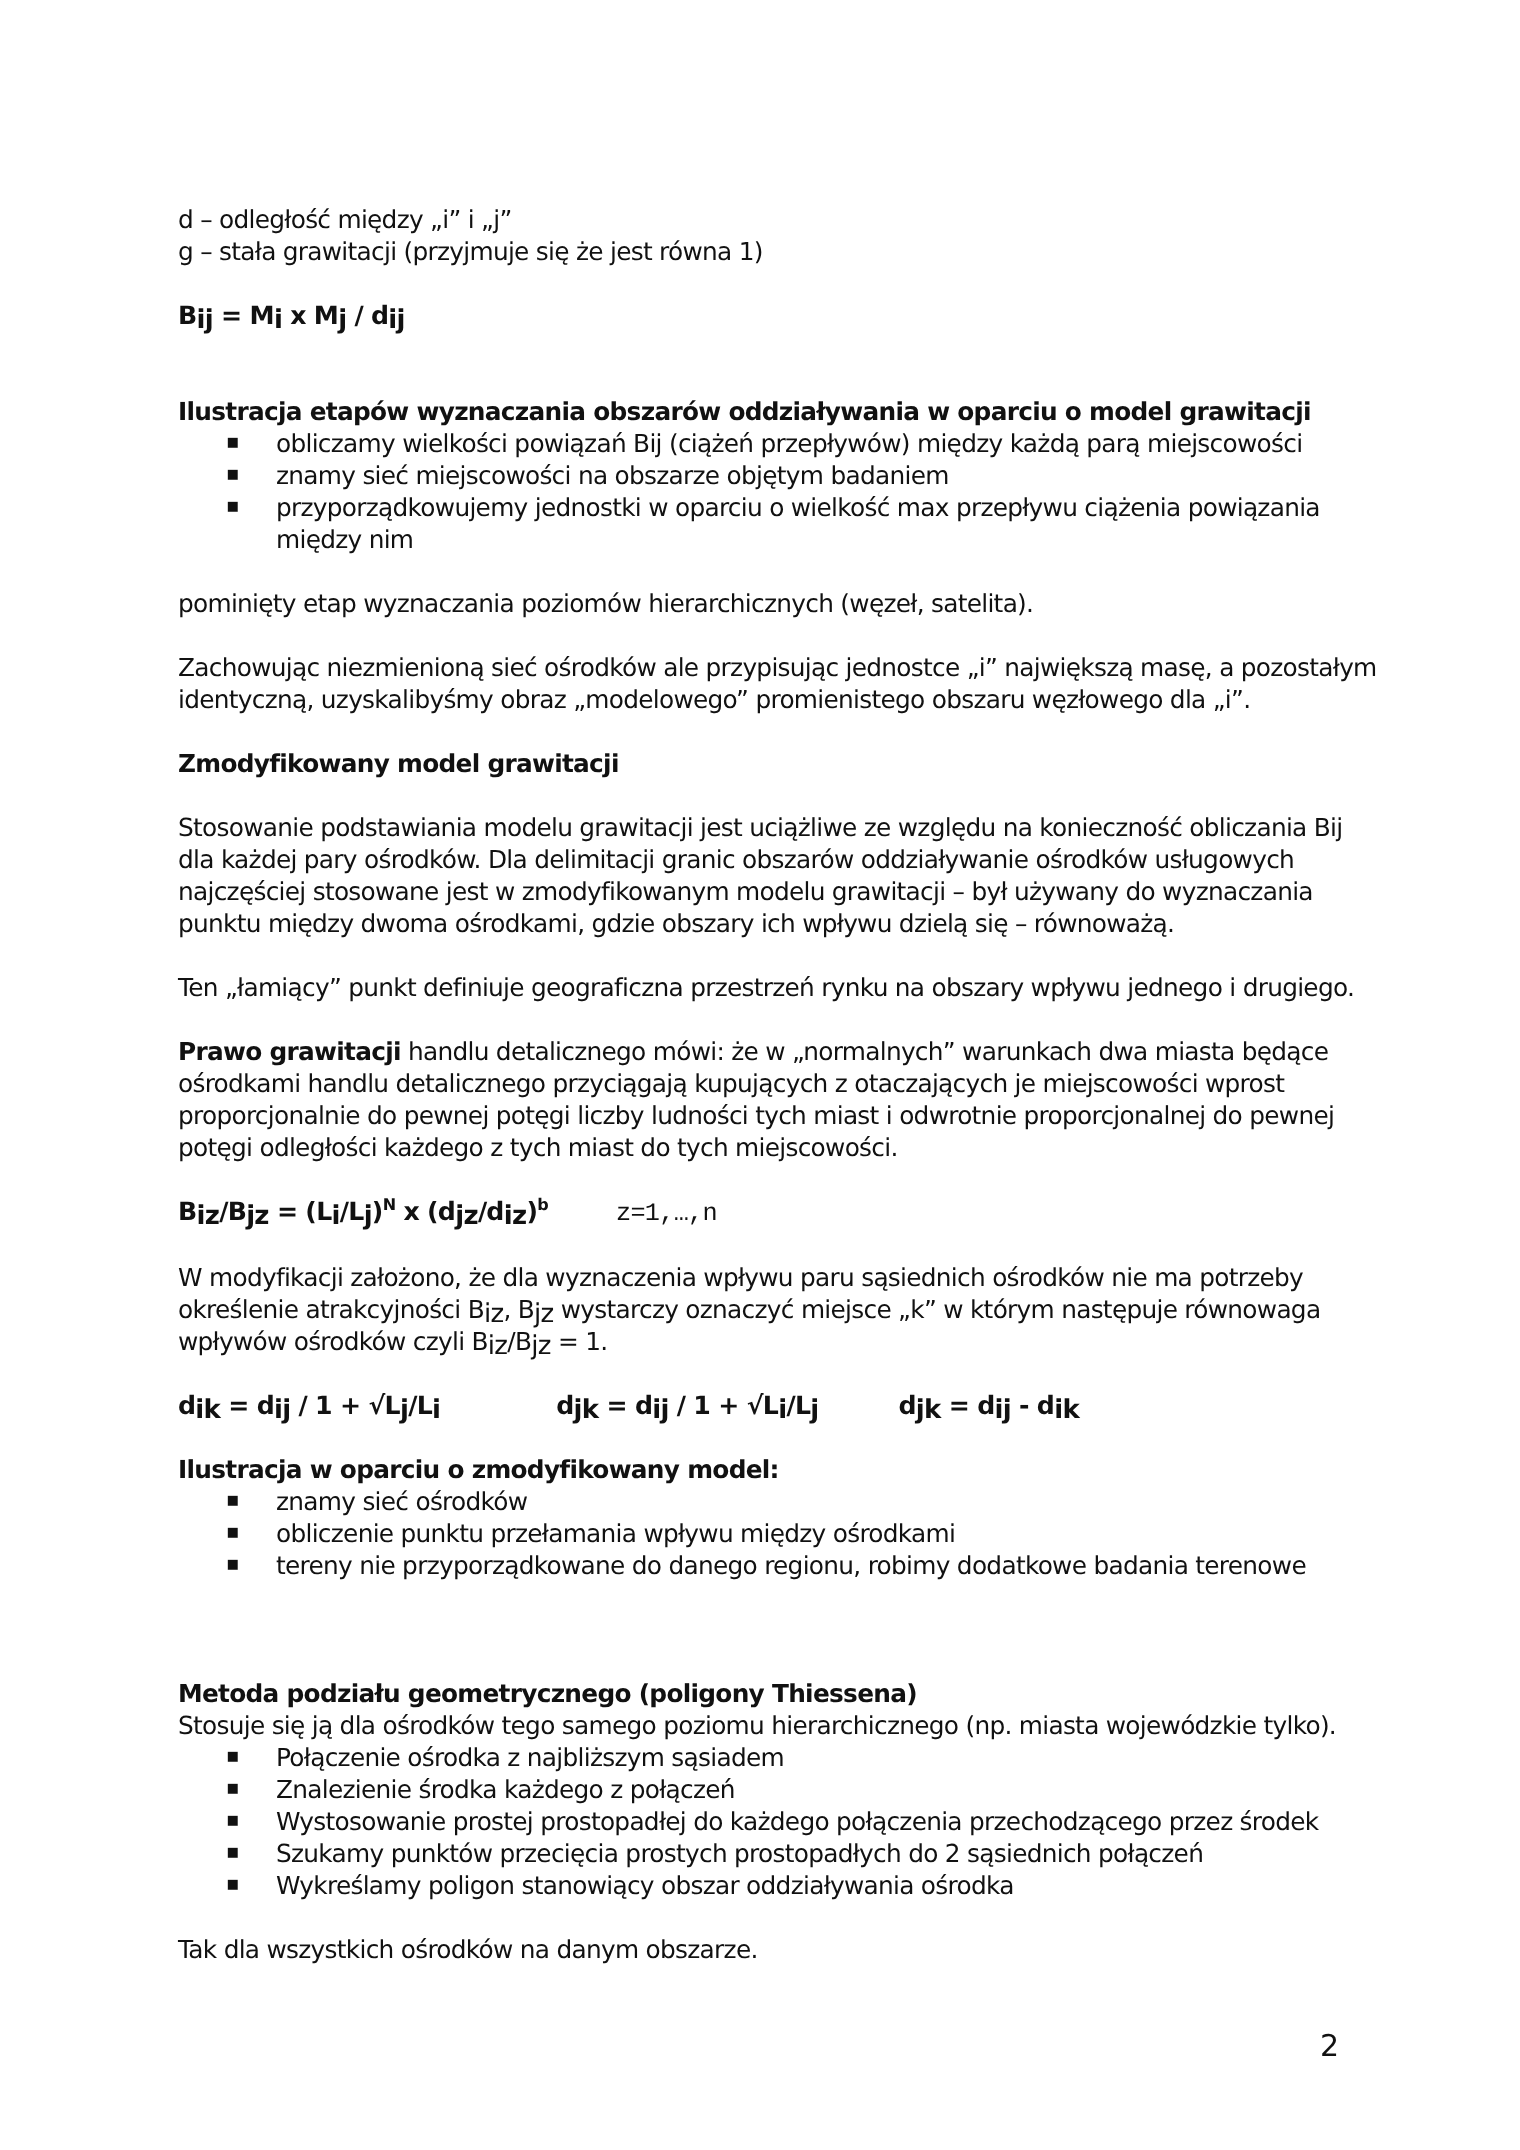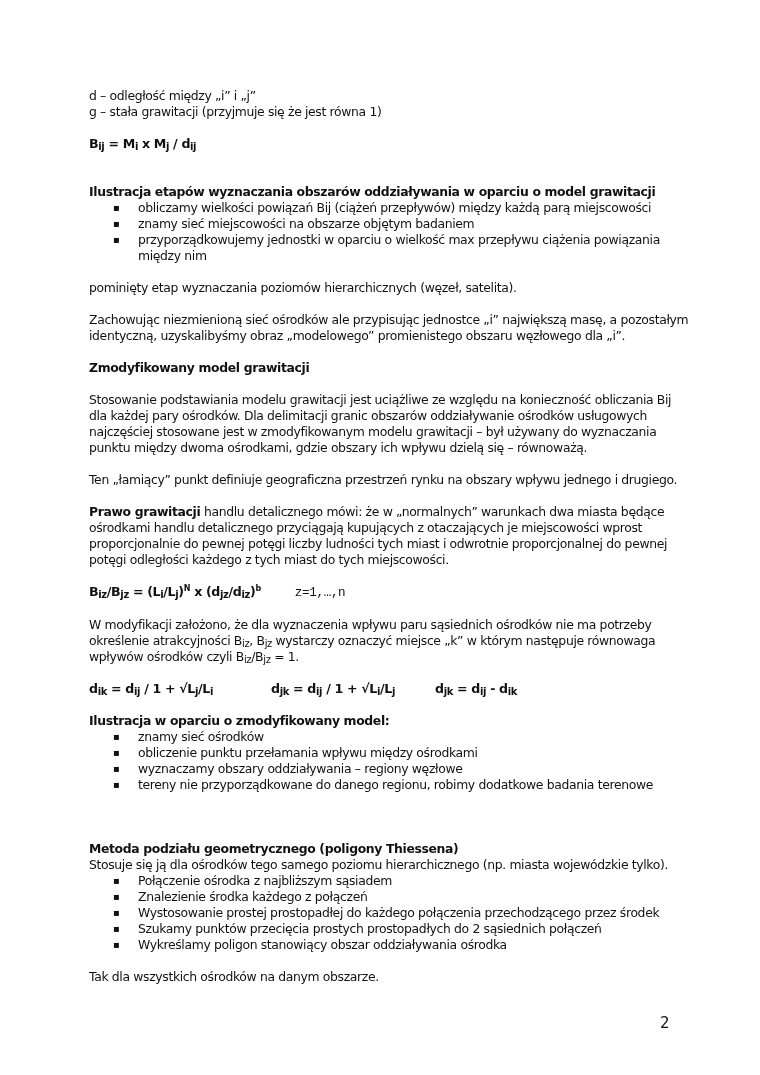--- a/index.html
+++ b/index.html
@@ -1,23 +1,23 @@
 <!DOCTYPE html>
 <html><head>
 <meta charset="utf-8">
 <style>
   html, body { margin: 0; padding: 0; background: #ffffff; }
   body { width: 760px; height: 1075px; position: relative; overflow: hidden;
          font-family: "DejaVu Sans", sans-serif; color: #111; }
-  .page { position: absolute; left: 89px; top: 88px; width: 600px; font-size: 12.4px; line-height: 16px; letter-spacing: -0.35px; }
+  .page { position: absolute; left: 89px; top: 102px; width: 600px; font-size: 12.4px; line-height: 16px; letter-spacing: -0.35px; }
   .p { margin: 0; }
   .gap { height: 16px; }
   .b { font-weight: bold; }
   .formula { font-weight: bold; font-size: 12.6px; }
-  sub { font-size: 10px; vertical-align: -2px; line-height: 0; }
+  sub { font-size: 13px; vertical-align: -2px; line-height: 0; }
   sup { font-size: 8px; vertical-align: 5px; line-height: 0; }
   ul { margin: 0; padding: 0; list-style: none; }
   li { position: relative; padding-left: 49px; }
   li::before { content: "\25AA"; position: absolute; left: 24px; top: 0; font-size: 10px; }
   .zrange { font-weight: normal; margin-left: 34px; font-family: Liberation Mono, monospace; }
   .f2 { margin-left: 58px; }
   .f3 { margin-left: 40px; }
   .pagenum { position: absolute; left: 660px; top: 1014px; font-size: 15px; }
 </style>
 </head>
@@ -55,21 +55,20 @@
   <div class="gap"></div>
   <p class="p"><span>W modyfikacji założono, że dla wyznaczenia wpływu paru sąsiednich ośrodków nie ma potrzeby określenie atrakcyjności B</span><sub>iz</sub>, B<sub>jz</sub><span> wystarczy oznaczyć miejsce „k” w którym następuje równowaga wpływów ośrodków czyli B</span><sub>iz</sub>/B<sub>jz</sub><span> = 1.</span></p>
   <div class="gap"></div>
   <p class="p formula">d<sub>ik</sub> = d<sub>ij</sub> / 1 + √L<sub>j</sub>/L<sub>i</sub><span class="f2">d<sub>jk</sub> = d<sub>ij</sub> / 1 + √L<sub>i</sub>/L<sub>j</sub></span><span class="f3">d<sub>jk</sub> = d<sub>ij</sub> - d<sub>ik</sub></span></p>
   <div class="gap"></div>
 
   <p class="p b">Ilustracja w oparciu o zmodyfikowany model:</p>
   <ul>
     <li>znamy sieć ośrodków</li>
     <li>obliczenie punktu przełamania wpływu między ośrodkami</li>
-    <li>wyznaczamy obszary oddziaływania – regiony węzłowe</li>
     <li>tereny nie przyporządkowane do danego regionu, robimy dodatkowe badania terenowe</li>
   </ul>
   <div class="gap"></div>
     <div class="gap"></div>
     <div class="gap"></div>
 
   <p class="p b">Metoda podziału geometrycznego (poligony Thiessena)</p>
   <p class="p">Stosuje się ją dla ośrodków tego samego poziomu hierarchicznego (np. miasta wojewódzkie tylko).</p>
   <ul>
     <li>Połączenie ośrodka z najbliższym sąsiadem</li>

